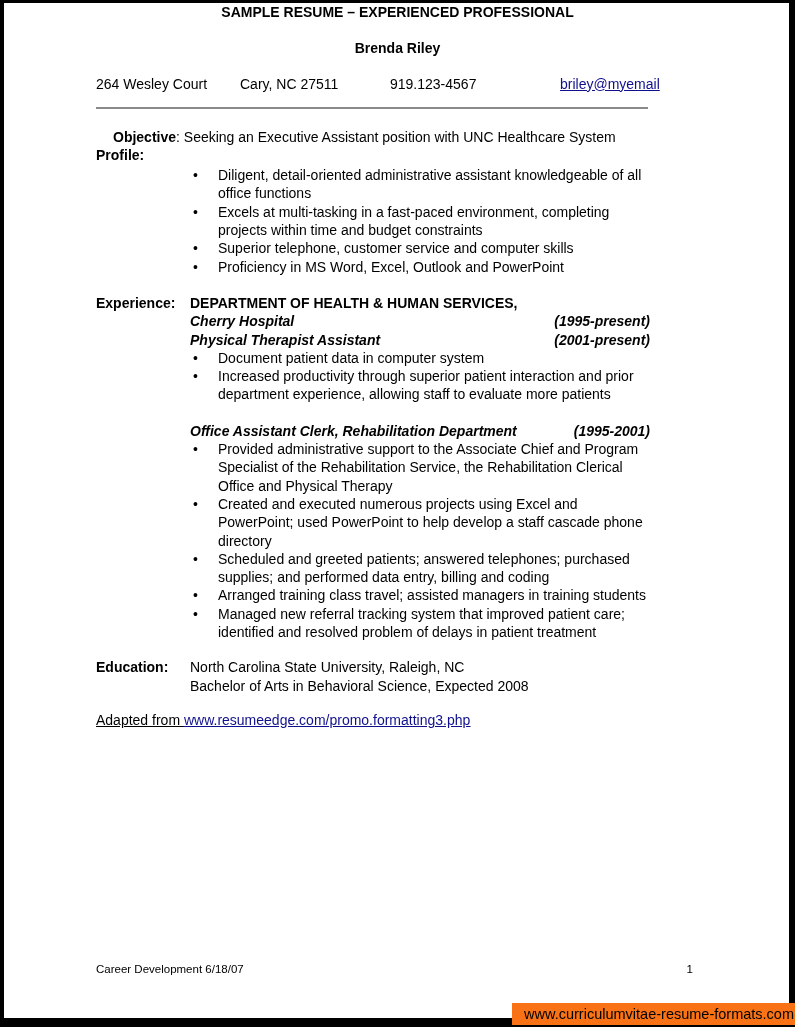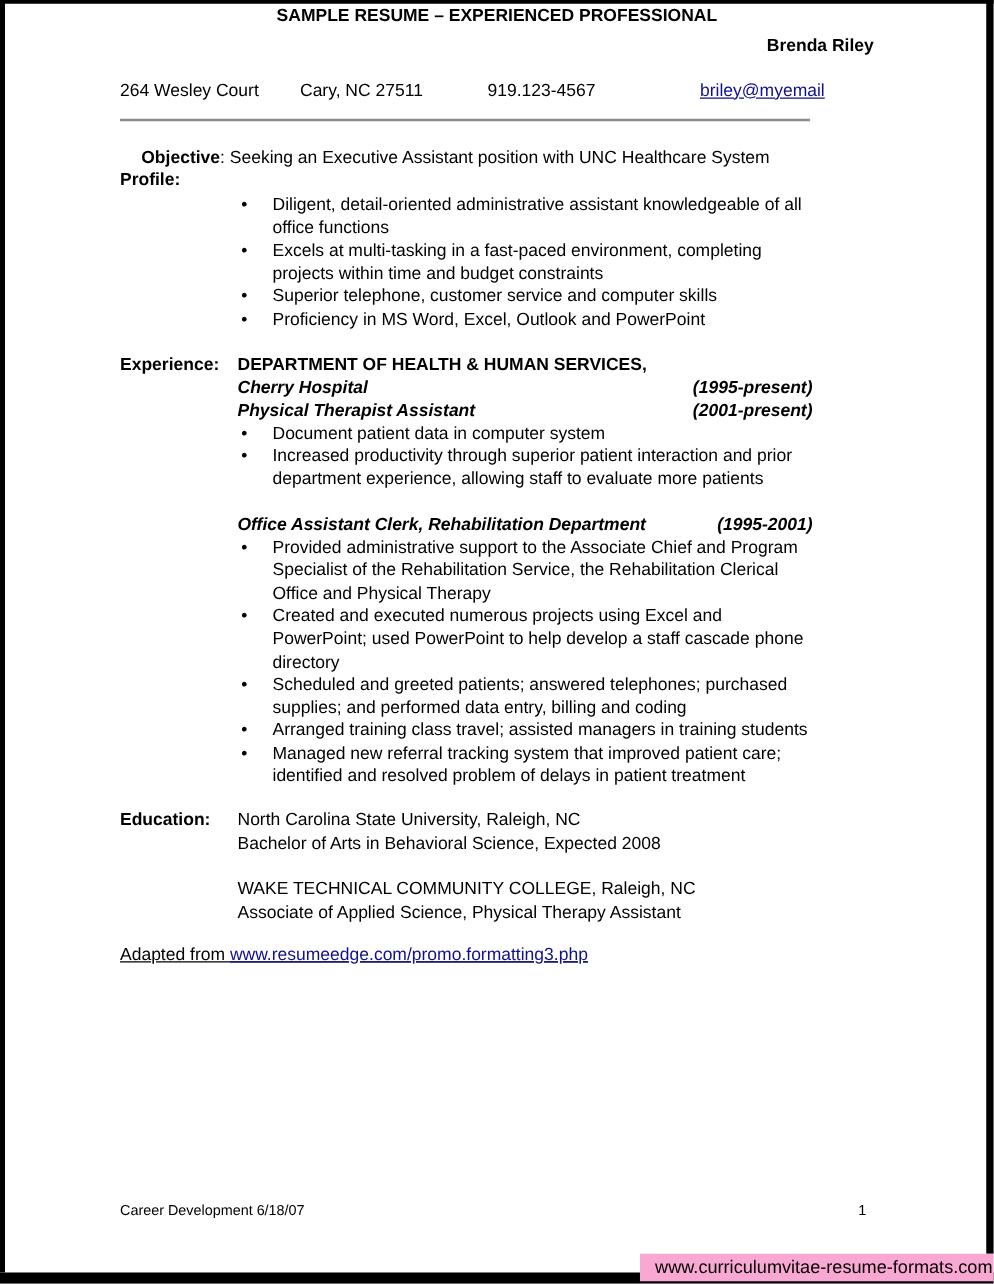--- a/index.html
+++ b/index.html
@@ -17,21 +17,21 @@
   .frame-right  { position: absolute; top: 0; right: 0; width: 6px; height: 1003px; background: #000; }
   .frame-bottom { position: absolute; bottom: 0; left: 0; width: 795px; height: 9px; background: #000; }
 
   .doc {
     position: absolute; top: 3px; left: 4px; right: 6px;
     font-size: 14px; line-height: 18.3px;
   }
   .content { padding: 0 90px 0 92px; }
 
   .doc-title   { text-align: center; font-weight: bold; }
-  .doc-name    { margin-top: 6px; text-align: right; font-weight: bold; }
+  .doc-name    { margin-top: 18px; text-align: center; font-weight: bold; }
 
   .contact-row { margin-top: 17px; position: relative; height: 19px; }
   .contact-row .c-addr  { position: absolute; left: 0; }
   .contact-row .c-city  { position: absolute; left: 144px; }
   .contact-row .c-phone { position: absolute; left: 294px; }
   .contact-row .c-email { position: absolute; left: 464px; }
 
   a.doclink { color: #10108e; text-decoration: underline; cursor: pointer; }
 
   .head-rule { margin-top: 13px; width: 552px; height: 2px; background: #8a8a8a; }
@@ -64,21 +64,21 @@
   .footer-row {
     position: absolute; top: 962px; left: 96px; right: 96px;
     font-size: 11.5px; line-height: 14px;
     display: flex; justify-content: space-between;
   }
   .footer-row .page-num { padding-right: 6px; }
 
   .watermark-box {
     position: absolute; right: 0; bottom: 2px;
     height: 22px; line-height: 22px;
-    background: #f9a8d4; z-index: 3;
+    background: #f97316; z-index: 3;
     padding-left: 12px; padding-right: 1px;
     font-size: 14.5px;
   }
   .watermark-box a { color: #000000; text-decoration: none; }
 </style>
 </head>
 <body>
 
 <div class="frame-top"></div>
 <div class="frame-left"></div>
@@ -189,24 +189,20 @@
       </div>
     </div>
 
     <div class="label-section" style="margin-top:17px;">
       <div class="label-col">Education:</div>
       <div class="body-col">
         <div>
           <div>North Carolina State University, Raleigh, NC</div>
           <div>Bachelor of Arts in Behavioral Science, Expected 2008</div>
         </div>
-        <div class="edu-group2">
-          <div>WAKE TECHNICAL COMMUNITY COLLEGE, Raleigh, NC</div>
-          <div>Associate of Applied Science, Physical Therapy Assistant</div>
-        </div>
       </div>
     </div>
 
     <div class="adapted-line">
       <span>Adapted from </span><a class="doclink">www.resumeedge.com/promo.formatting3.php</a>
     </div>
 
   </div>
 </div>
 

